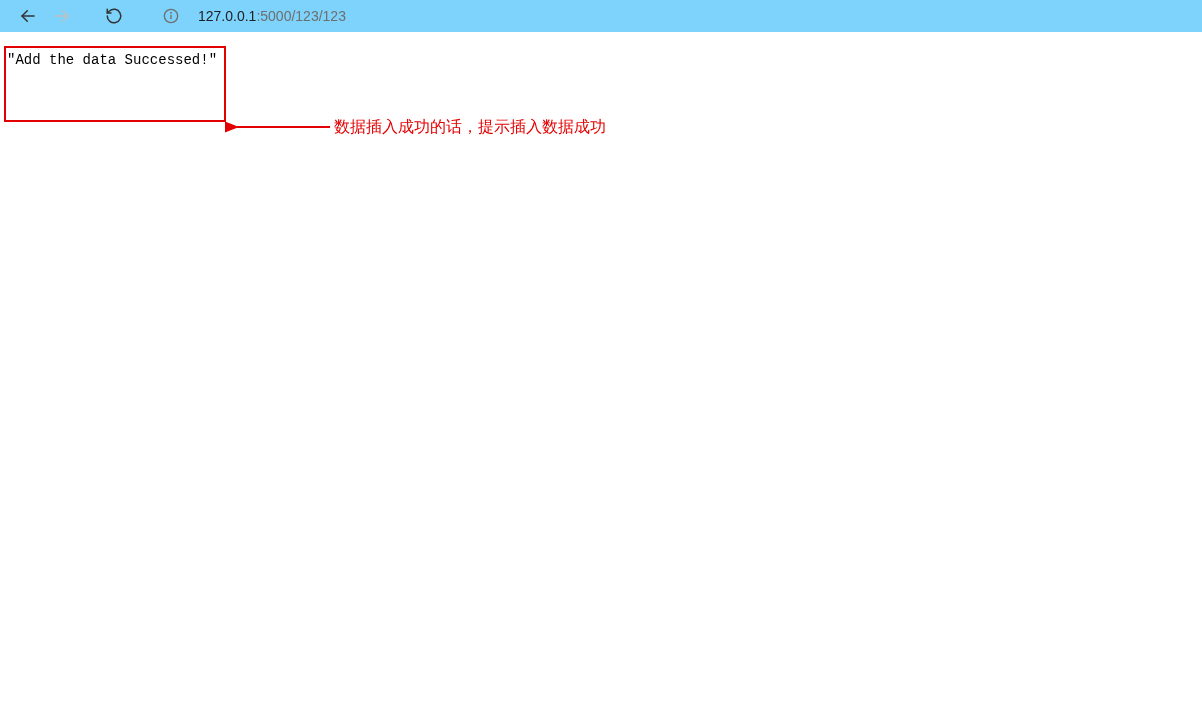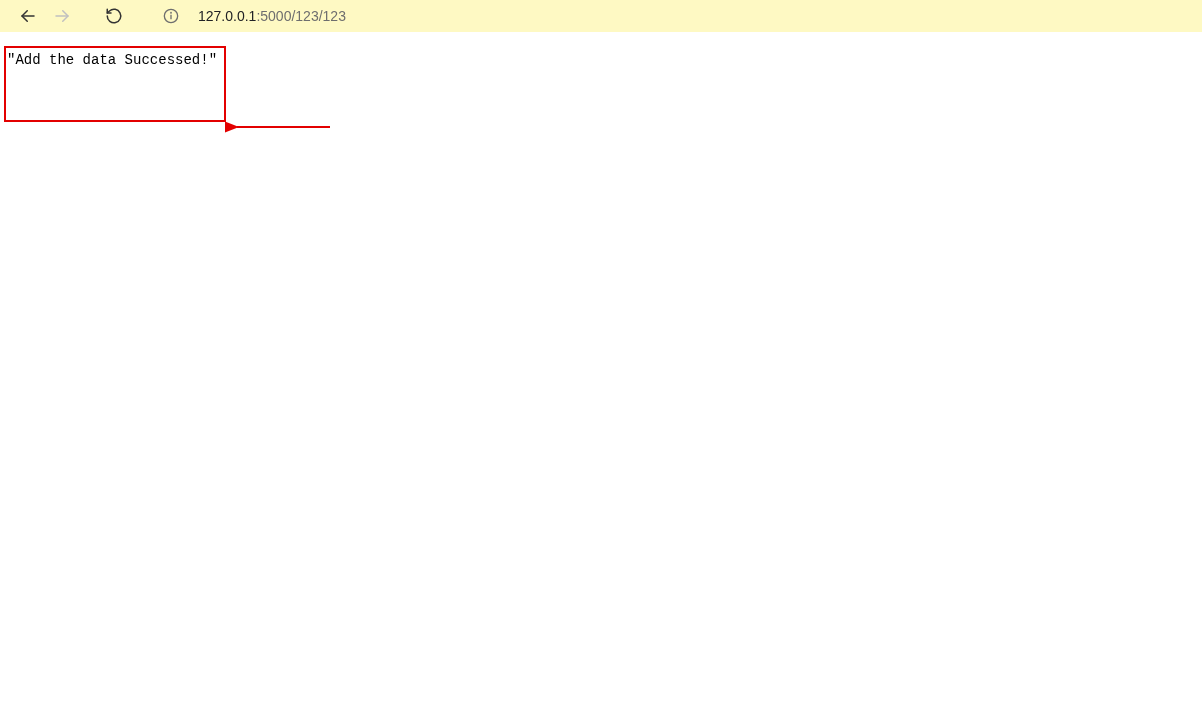--- a/index.html
+++ b/index.html
@@ -9,21 +9,21 @@
     }
     body {
       font-family: Arial, sans-serif;
       background: #ffffff;
       width: 1202px;
       height: 704px;
       position: relative;
     }
     .toolbar {
       height: 32px;
-      background: #fef9c3;
+      background: #7dd3fc;
       display: flex;
       align-items: center;
       padding: 0 4px;
       gap: 8px;
     }
     .nav-buttons {
       display: flex;
       align-items: center;
       gap: 14px;
       padding-left: 14px;
@@ -156,13 +156,14 @@
   <div class="message-text">"Add the data Successed!"</div>
   <div class="highlight-box"></div>
   <svg class="arrow-svg" width="110" height="30">
     <defs>
       <marker id="arrowhead" markerWidth="10" markerHeight="8" refX="1" refY="4" orient="auto">
         <polygon points="10 0, 0 4, 10 8" fill="#e30000"></polygon>
       </marker>
     </defs>
     <line x1="105" y1="15" x2="12" y2="15" stroke="#e30000" stroke-width="2" marker-end="url(#arrowhead)"></line>
   </svg>
+  <div class="annotation-text">数据插入成功的话，提示插入数据成功</div>
 </div>
 
 </body></html>

